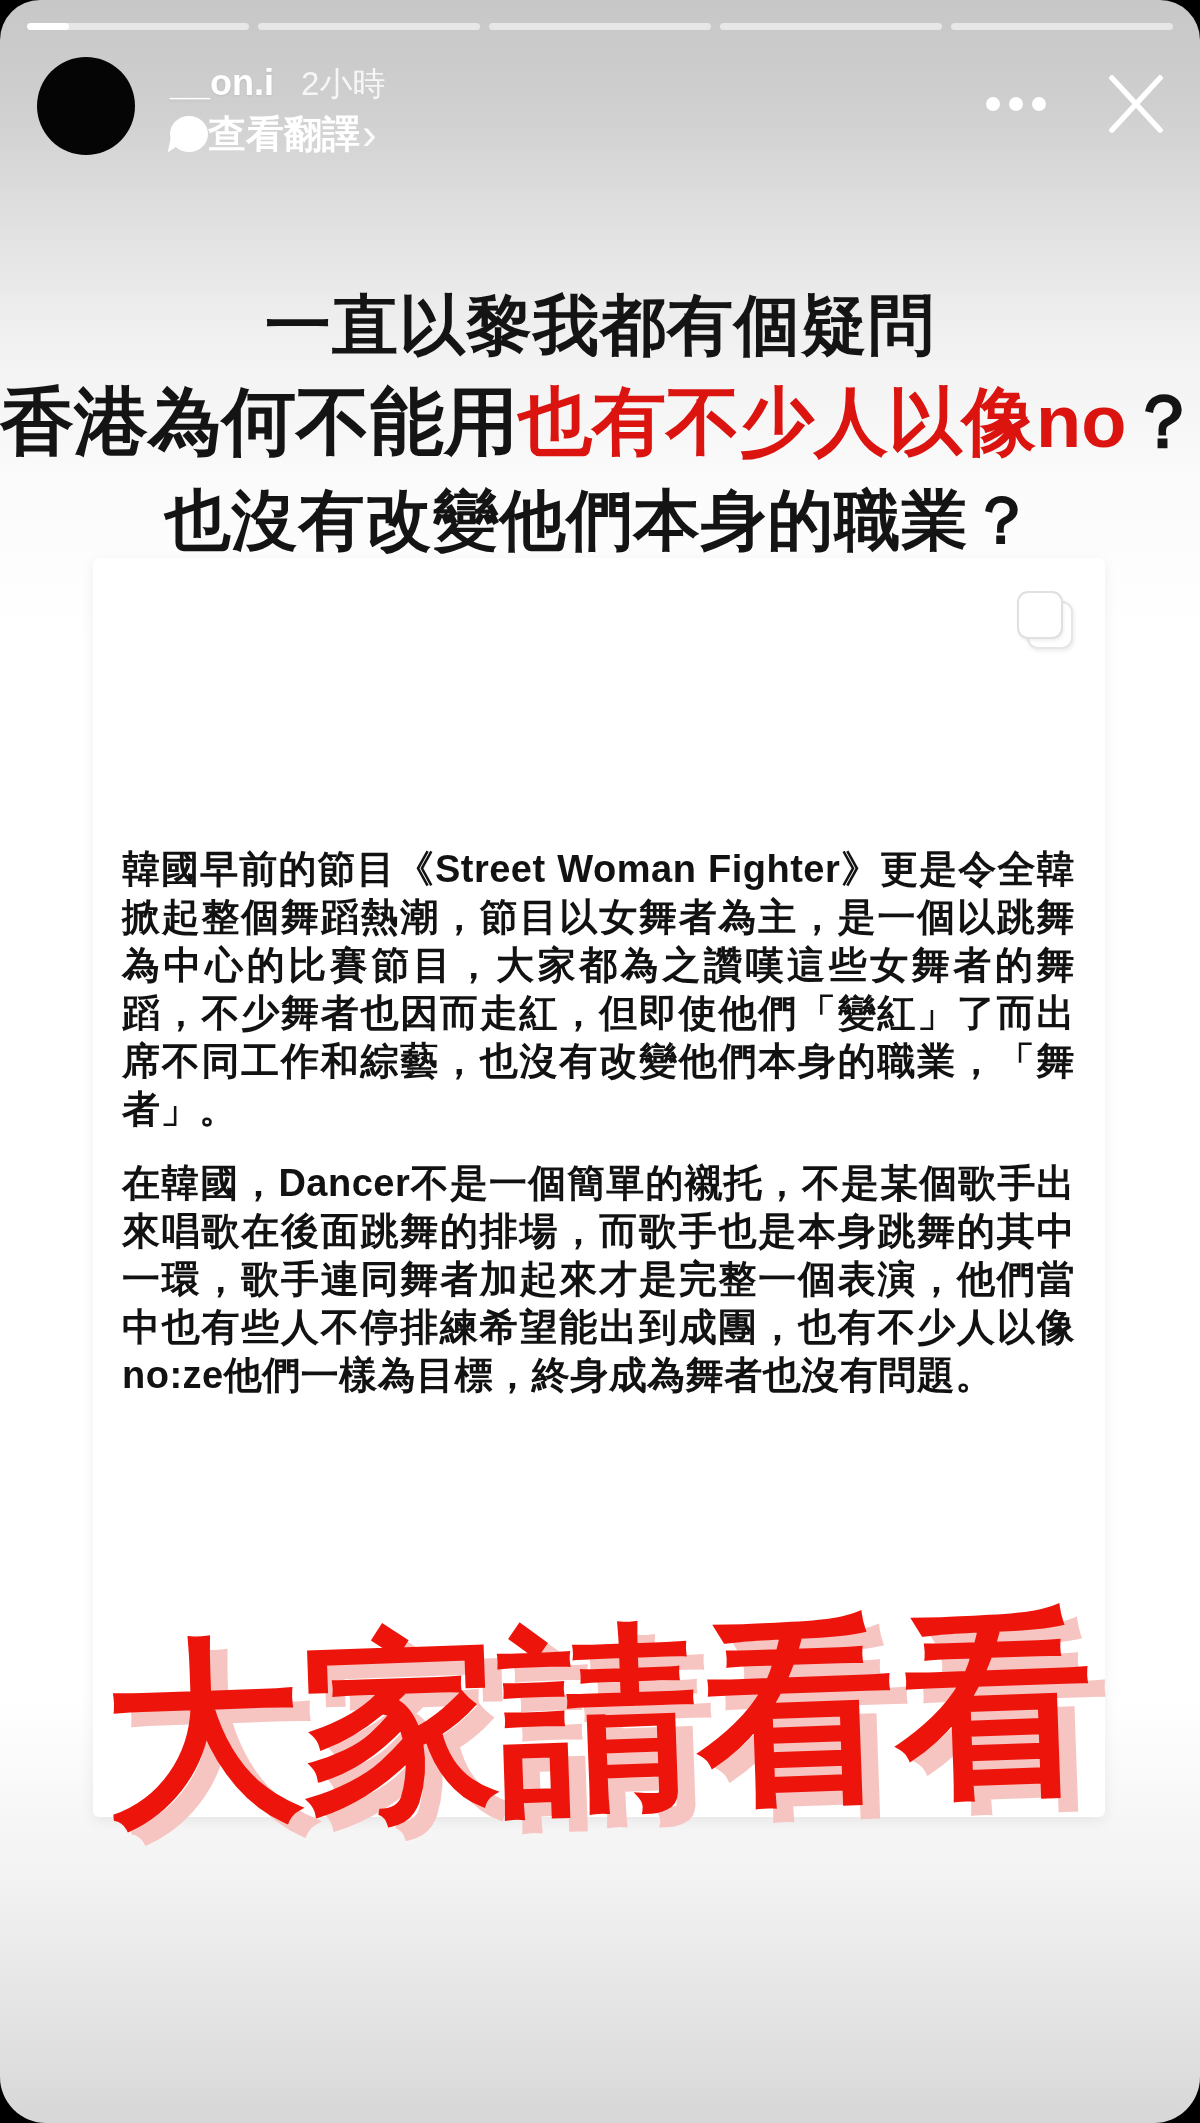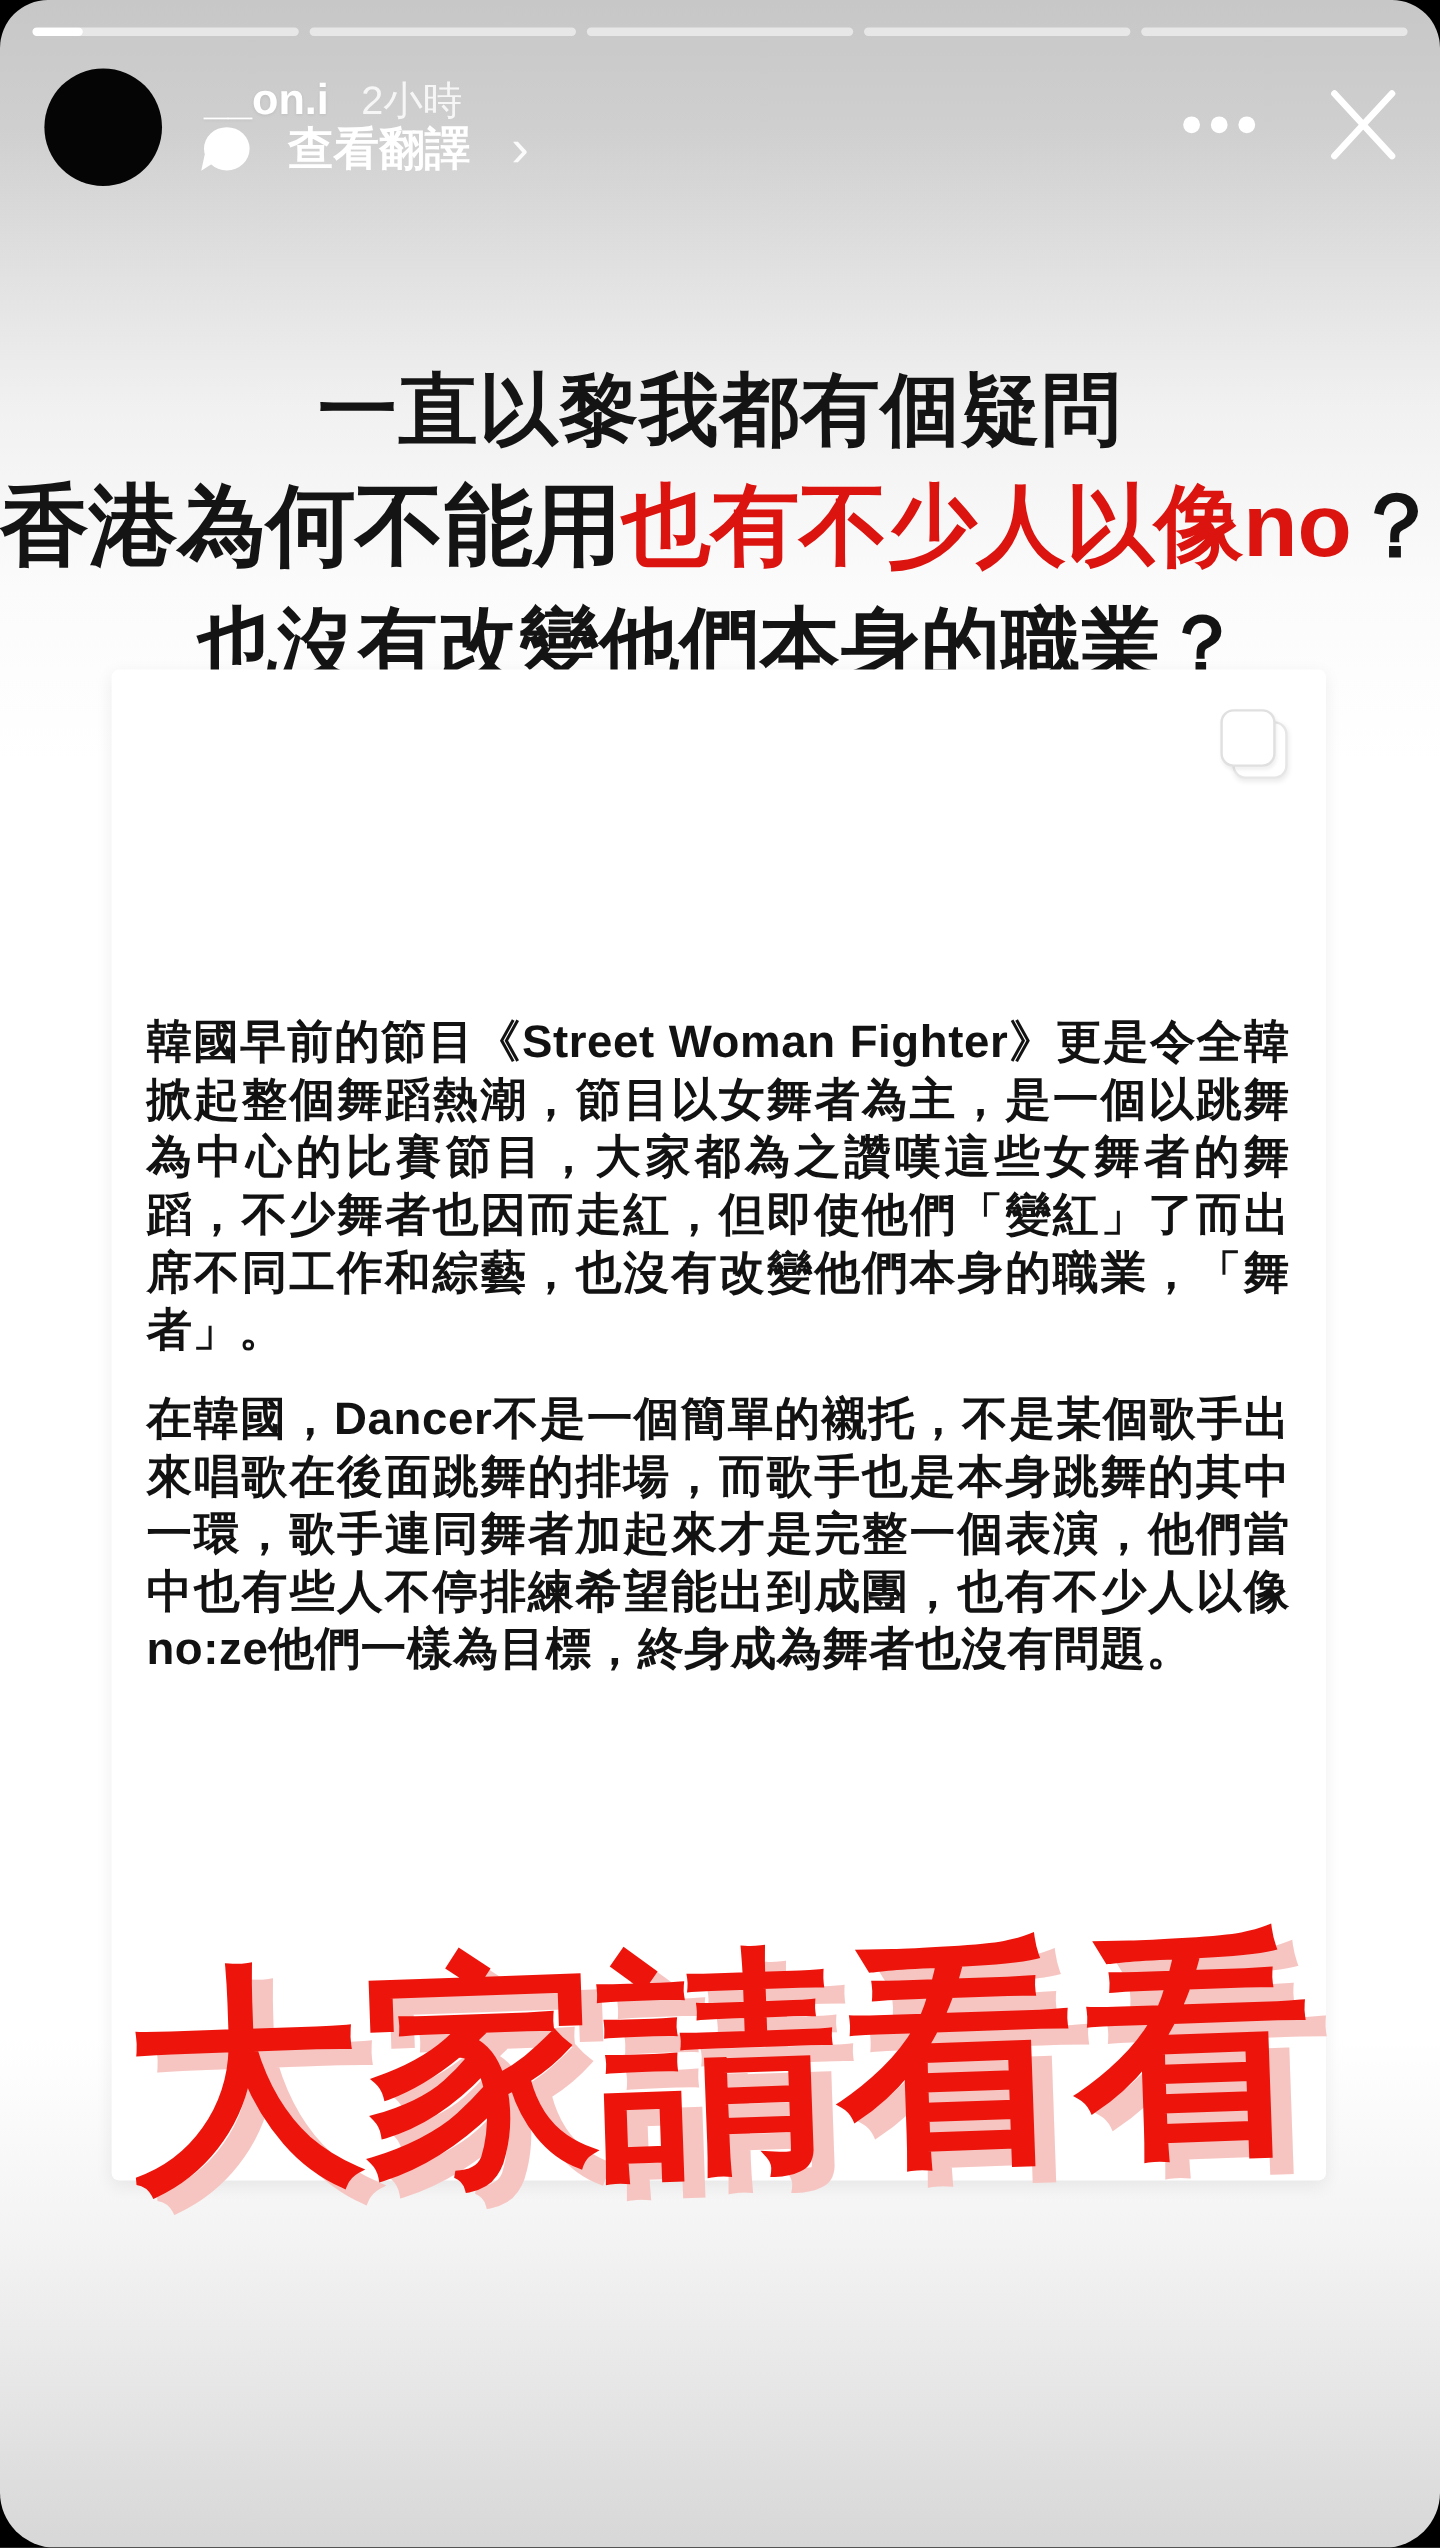--- a/index.html
+++ b/index.html
@@ -18,32 +18,32 @@
   
   .progress{position:absolute;top:23px;left:27px;right:27px;height:7px;display:flex;gap:9px;}
   .progress .seg{flex:1;height:7px;border-radius:4px;background:rgba(255,255,255,0.55);overflow:hidden;}
   .progress .seg .fill{height:100%;background:#ffffff;border-radius:4px;}
   
   .avatar{position:absolute;left:37px;top:57px;width:98px;height:98px;border-radius:50%;background:#050505;}
   .hdr-text{position:absolute;left:170px;top:62px;color:#fff;}
   .hdr-row1{display:flex;align-items:baseline;height:40px;}
   .username{font-size:36px;font-weight:700;color:#ffffff;text-shadow:0 1px 3px rgba(0,0,0,0.08);}
   .timestamp{font-size:33px;font-weight:400;color:rgba(255,255,255,0.82);margin-left:27px;}
-  .hdr-row2{display:flex;align-items:center;gap:32px;height:44px;cursor:pointer;}
+  .hdr-row2{display:flex;align-items:center;gap:0;margin-top:10px;height:44px;cursor:pointer;}
   .bubble{position:relative;width:38px;height:36px;background:#fff;border-radius:50%;}
   .bubble:after{content:"";position:absolute;left:-1px;bottom:-2px;width:0;height:0;
     border-style:solid;border-width:14px 14px 0 0;border-color:#fff transparent transparent transparent;
     transform:rotate(12deg);}
   .translate-label{font-size:38px;font-weight:600;color:#ffffff;}
   .translate-chevron{font-size:44px;font-weight:400;color:rgba(255,255,255,0.9);line-height:1;margin-left:2px;}
   .more-btn{position:absolute;left:986px;top:96px;display:flex;gap:9px;align-items:center;cursor:pointer;height:16px;}
   .more-btn i{width:14px;height:14px;border-radius:50%;background:#fff;display:block;}
   .close-btn{position:absolute;left:1102px;top:70px;width:68px;height:68px;cursor:pointer;}
   
-  .title{position:absolute;left:0;right:0;top:296px;text-align:center;color:#141414;font-weight:900;}
+  .title{position:absolute;left:0;right:0;top:280px;text-align:center;color:#141414;font-weight:900;}
   .title .l1{font-size:66px;line-height:1.38;letter-spacing:1px;}
   .title .l2{font-size:74px;line-height:1.38;letter-spacing:0;white-space:nowrap;}
   .title .l3{font-size:66px;line-height:1.45;letter-spacing:1px;}
   .title .hl{color:#dc1410;}
   
   .card{position:absolute;left:93px;top:558px;width:1012px;height:1259px;background:#ffffff;
     border-radius:6px;box-shadow:0 4px 14px rgba(0,0,0,0.07);}
   .stack-icon{position:absolute;top:33px;right:34px;width:54px;height:56px;}
   .stack-icon .back{position:absolute;left:10px;top:10px;width:42px;height:44px;background:#fff;
     border:2px solid #e6e6e6;border-radius:11px;box-shadow:1px 2px 4px rgba(0,0,0,0.08);}

